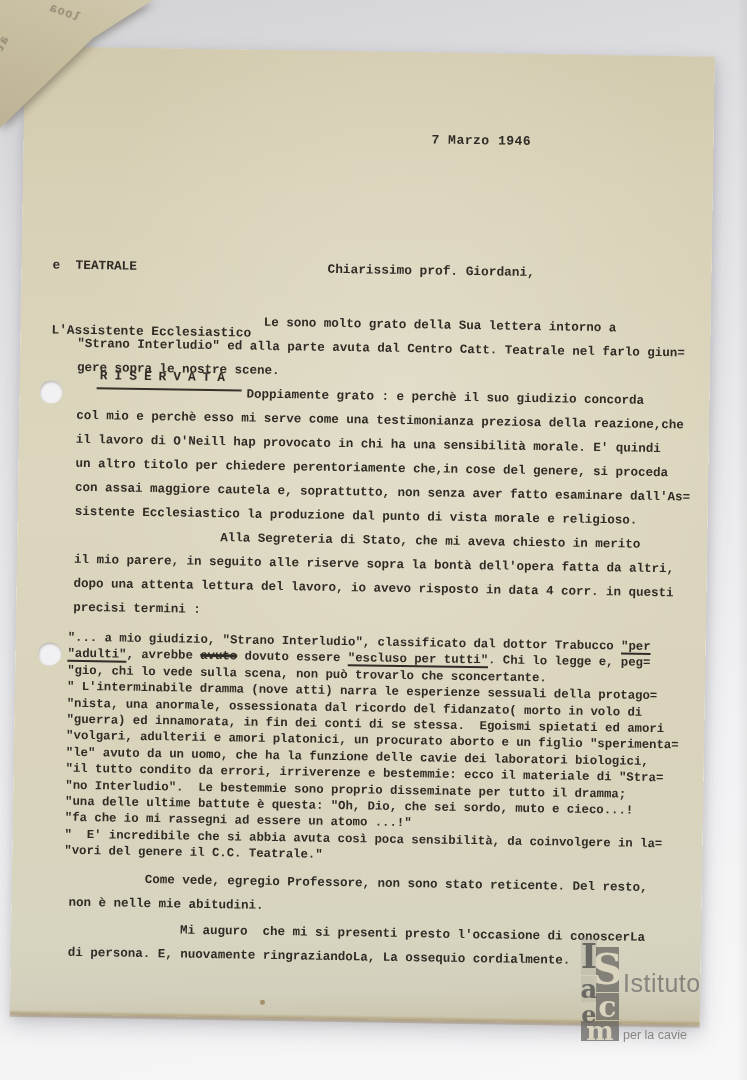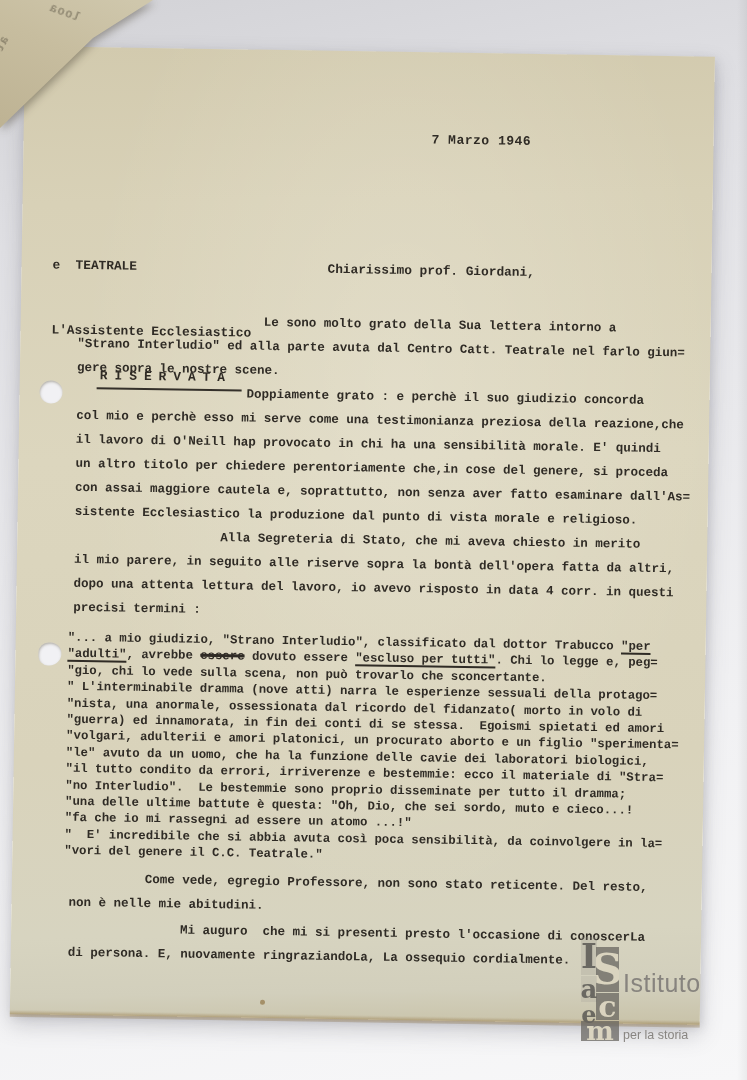--- a/index.html
+++ b/index.html
@@ -103,21 +103,21 @@
       <div class="line">con assai maggiore cautela e, soprattutto, non senza aver fatto esaminare dall'As=</div>
       <div class="line">sistente Ecclesiastico la produzione dal punto di vista morale e religioso.</div>
 
       <div class="line ind-3">Alla Segreteria di Stato, che mi aveva chiesto in merito</div>
       <div class="line">il mio parere, in seguito alle riserve sopra la bontà dell'opera fatta da altri,</div>
       <div class="line">dopo una attenta lettura del lavoro, io avevo risposto in data 4 corr. in questi</div>
       <div class="line">precisi termini :</div>
 
       <div class="quote">
         <div class="line"><span>"... a mio giudizio, "Strano Interludio", classificato dal dottor Trabucco </span><span class="u">"per</span></div>
-        <div class="line"><span class="u">"adulti"</span><span>, avrebbe </span><span class="strike">essere</span><span> dovuto essere </span><span class="u">"escluso per tutti"</span><span>. Chi lo legge e, peg=</span></div>
+        <div class="line"><span class="u">"adulti"</span><span>, avrebbe </span><span class="strike">avuto</span><span> dovuto essere </span><span class="u">"escluso per tutti"</span><span>. Chi lo legge e, peg=</span></div>
         <div class="line">"gio, chi lo vede sulla scena, non può trovarlo che sconcertante.</div>
         <div class="line">" L'interminabile dramma (nove atti) narra le esperienze sessuali della protago=</div>
         <div class="line">"nista, una anormale, ossessionata dal ricordo del fidanzato( morto in volo di</div>
         <div class="line">"guerra) ed innamorata, in fin dei conti di se stessa.  Egoismi spietati ed amori</div>
         <div class="line">"volgari, adulterii e amori platonici, un procurato aborto e un figlio "sperimenta=</div>
         <div class="line">"le" avuto da un uomo, che ha la funzione delle cavie dei laboratori biologici,</div>
         <div class="line">"il tutto condito da errori, irriverenze e bestemmie: ecco il materiale di "Stra=</div>
         <div class="line">"no Interludio".  Le bestemmie sono proprio disseminate per tutto il dramma;</div>
         <div class="line">"una delle ultime battute è questa: "Oh, Dio, che sei sordo, muto e cieco...!</div>
         <div class="line">"fa che io mi rassegni ad essere un atomo ...!"</div>
@@ -147,21 +147,21 @@
     <div class="wm-block">
       <span class="wm-l wm-I wm-dark">I</span>
       <span class="wm-l wm-S wm-tile">S</span>
       <span class="wm-l wm-a wm-dark">a</span>
       <span class="wm-l wm-c wm-tile">c</span>
       <span class="wm-l wm-e wm-dark">e</span>
       <span class="wm-l wm-m wm-tile">m</span>
     </div>
     <div class="wm-text">
       <div class="wm-big">Istituto</div>
-      <div class="wm-small">per la storia</div>
+      <div class="wm-small">per la cavie</div>
       <div class="wm-small">dell'Azione cattolica</div>
       
       
       
     </div>
   </div>
 
 </div>
 
 </body></html>

